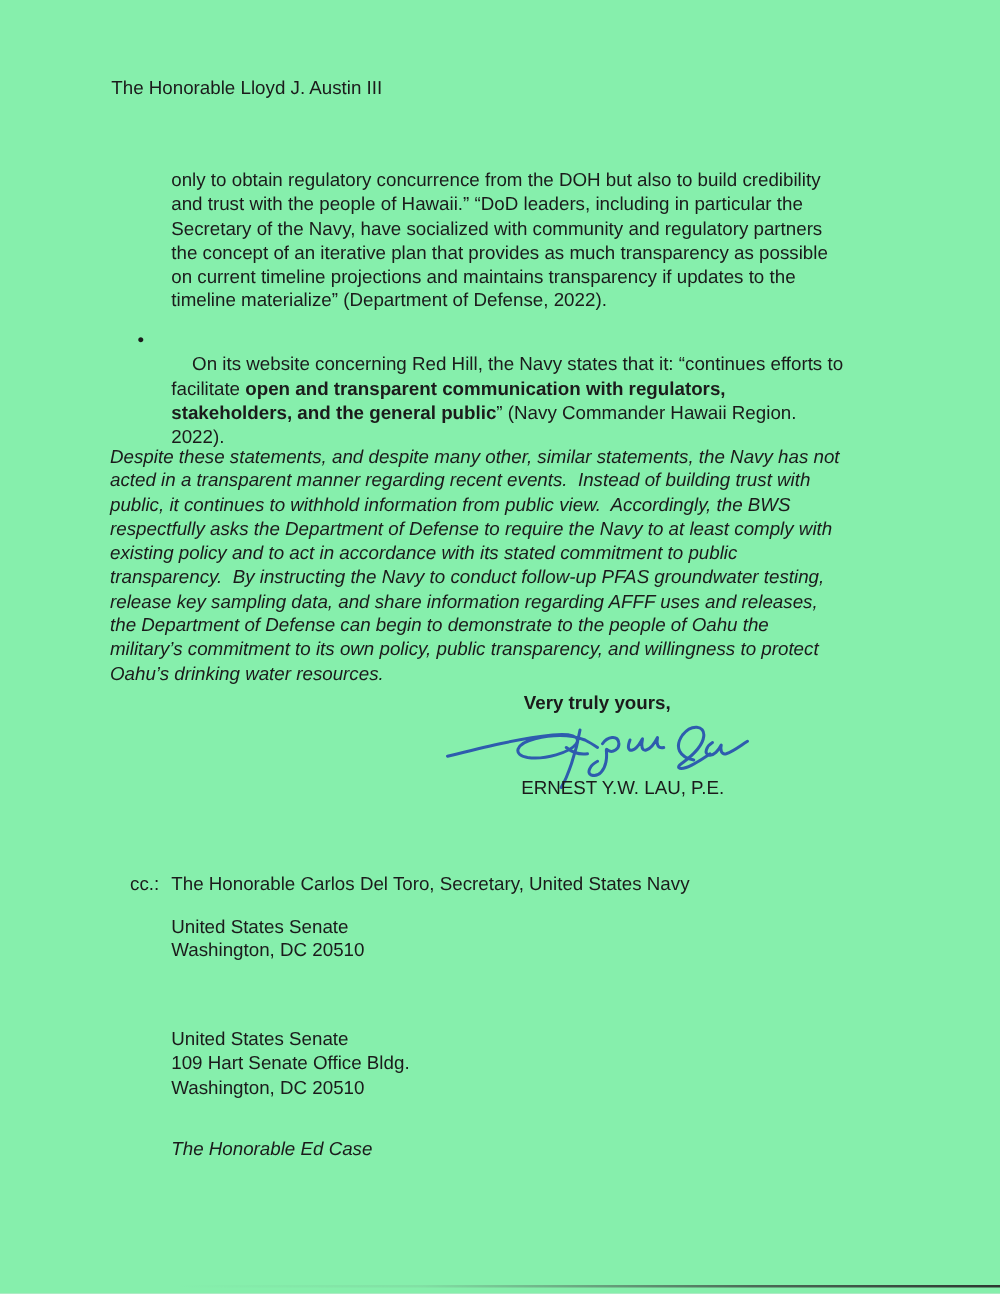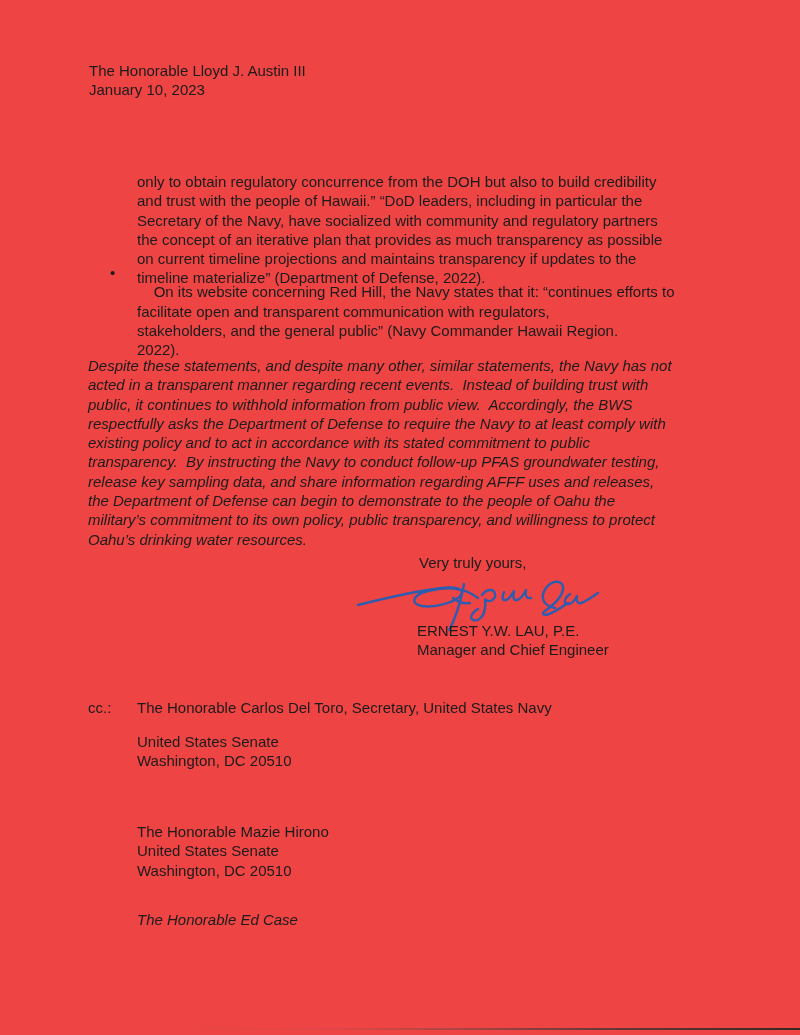--- a/index.html
+++ b/index.html
@@ -5,31 +5,31 @@
   html, body {
     margin: 0;
     padding: 0;
     background: #e8e8e8;
   }
   .page {
     position: relative;
     width: 800px;
     height: 1035px;
     margin: 0 auto;
-    background: #ef4444;
+    background: #86efac;
     font-family: "Liberation Sans", sans-serif;
     font-size: 15px;
     line-height: 19.3px;
     color: #1b1b1b;
     overflow: hidden;
   }
   .abs { position: absolute; }
   .prewrap { white-space: pre-wrap; }
   .blk { display: block; }
-  b, .bold { font-weight: 400; text-align: right; }
+  b, .bold { font-weight: 700; text-align: right; }
   .bullet-marker {
     font-size: 15px;
   }
   .scan-edge {
     position: absolute;
     left: 140px;
     top: 1028px;
     width: 660px;
     height: 2px;
     background: linear-gradient(90deg,
@@ -41,24 +41,23 @@
   }
   svg.signature { overflow: visible; }
 </style>
 </head>
 <body>
 
 <div class="page">
 
   <div class="abs" style="left:89px; top:61px;">
     <span class="blk">The Honorable Lloyd J. Austin III</span>
-    <span class="blk">January 10, 2023</span>
   </div>
 
-  <div class="abs prewrap" style="left:137px; top:135px; width:590px;margin-top:37px;">only to obtain regulatory concurrence from the DOH but also to build credibility
+  <div class="abs prewrap" style="left:137px; top:135px; width:590px;">only to obtain regulatory concurrence from the DOH but also to build credibility
 and trust with the people of Hawaii.” “DoD leaders, including in particular the
 Secretary of the Navy, have socialized with community and regulatory partners
 the concept of an iterative plan that provides as much transparency as possible
 on current timeline projections and maintains transparency if updates to the
 timeline materialize” (Department of Defense, 2022).</div>
 
   <div class="abs bullet-marker" style="left:110px; top:263px;">•</div>
   <div class="abs prewrap" style="left:137px; top:263px; width:590px;">
     <span>On its website concerning Red Hill, the Navy states that it: “continues efforts to
 facilitate </span><b>open and transparent communication with regulators,
@@ -70,57 +69,56 @@
 acted in a transparent manner regarding recent events.  Instead of building trust with
 public, it continues to withhold information from public view.  Accordingly, the BWS
 respectfully asks the Department of Defense to require the Navy to at least comply with
 existing policy and to act in accordance with its stated commitment to public
 transparency.  By instructing the Navy to conduct follow-up PFAS groundwater testing,
 release key sampling data, and share information regarding AFFF uses and releases,
 the Department of Defense can begin to demonstrate to the people of Oahu the
 military’s commitment to its own policy, public transparency, and willingness to protect
 Oahu’s drinking water resources.</div>
 
-  <div class="abs" style="left:419px; top:553px;">Very truly yours,</div>
+  <div class="abs" style="left:419px; top:553px;font-weight:bold;">Very truly yours,</div>
 
   <svg class="abs signature" style="left:352px; top:578px;" width="250" height="72" viewBox="0 0 250 72">
     <g fill="none" stroke-width="2.4" stroke-linecap="round" stroke-linejoin="round" stroke="#2e5cae">
 
       <path d="M6 27 C34 20, 62 13, 90 10 C104 8.5, 113 11, 109 17 C104 24, 84 30, 70 28 C58 26, 60 17, 76 13 C92 9, 106 10, 116 14 C120 16, 123 18, 126 20"></path>
 
       <path d="M112 6 C110 18, 106 32, 101 44 C99.5 47.5, 98 50, 97 52"></path>
       <path d="M101 20 C106 24, 112 26, 118 25"></path>
 
       <path d="M130 17 C134 11, 142 10, 143 16 C144 21, 138 25, 134 22 C132 20, 134 24, 133 30 C132 38, 127 44, 121 42 C117 40.5, 120 34, 126 31"></path>
 
       <path d="M152 14 C150 19, 150 23, 154 22 C158 21, 160 16, 162 13 C161 18, 161 23, 165 22 C169 21, 172 16, 174 12 C173 17, 174 21, 179 20"></path>
 
       <path d="M203 30 C192 28, 187 20, 194 10 C201 1, 212 2, 211 11 C210 20, 200 28, 193 33 C189 36, 191 38, 197 36 C203 34, 210 29, 216 25"></path>
 
       <path d="M218 16 C213 19, 211 25, 215 26 C219 27, 223 22, 225 18 C224 22, 225 26, 229 25 C235 23, 241 18, 246 15"></path>
     </g>
   </svg>
 
   <div class="abs" style="left:417px; top:621px;">ERNEST Y.W. LAU, P.E.</div>
-  <div class="abs" style="left:417px; top:640px;">Manager and Chief Engineer</div>
 
-  <div class="abs" style="left:88px; top:698px;">cc.:</div>
+  <div class="abs" style="left:104px; top:698px;">cc.:</div>
 
   <div class="abs" style="left:137px; top:698px;">
     <span class="blk">The Honorable Carlos Del Toro, Secretary, United States Navy</span>
   </div>
 
   <div class="abs" style="left:137px; top:732px;">
     <span class="blk">United States Senate</span>
     <span class="blk">Washington, DC 20510</span>
   </div>
 
   <div class="abs" style="left:137px; top:822px;">
-    <span class="blk">The Honorable Mazie Hirono</span>
     <span class="blk">United States Senate</span>
+    <span class="blk">109 Hart Senate Office Bldg.</span>
     <span class="blk">Washington, DC 20510</span>
   </div>
 
   <div class="abs" style="left:137px; top:910px;font-style:italic;">
     <span class="blk">The Honorable Ed Case</span>
   </div>
 
   <div class="scan-edge"></div>
 
 </div>

